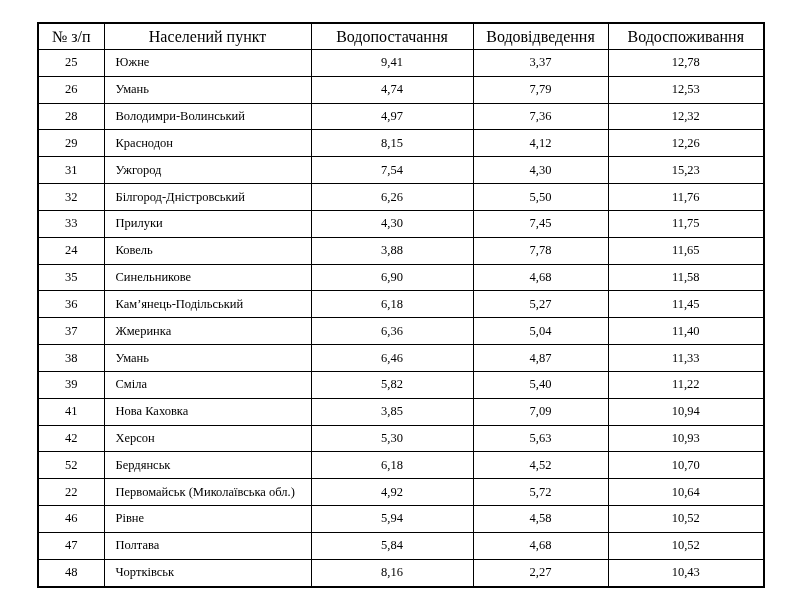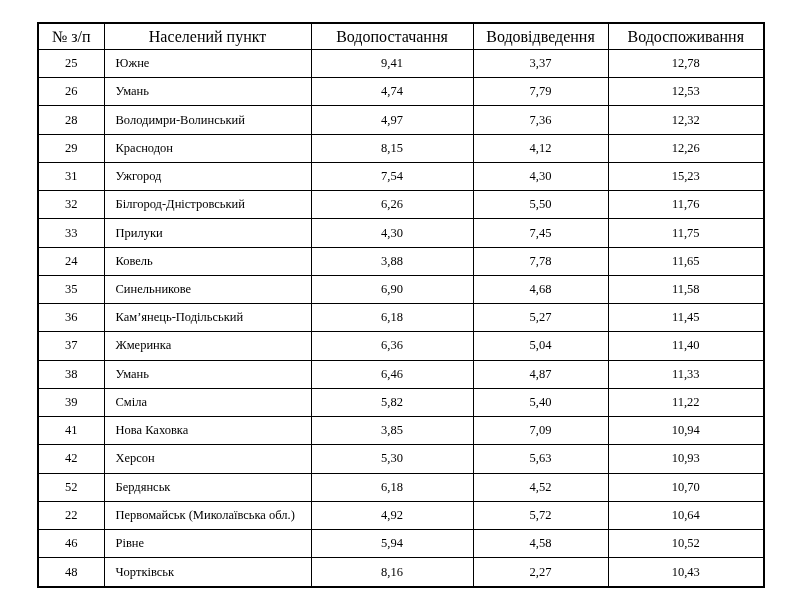--- a/index.html
+++ b/index.html
@@ -192,20 +192,27 @@
           <td class="num">10,64</td>
         </tr>
         <tr>
           <td class="num">46</td>
           <td class="name">Рівне</td>
           <td class="num">5,94</td>
           <td class="num">4,58</td>
           <td class="num">10,52</td>
         </tr>
         <tr>
+          <td class="num">47</td>
+          <td class="name">Полтава</td>
+          <td class="num">5,84</td>
+          <td class="num">4,68</td>
+          <td class="num">10,52</td>
+        </tr>
+        <tr>
           <td class="num">48</td>
           <td class="name">Чортківськ</td>
           <td class="num">8,16</td>
           <td class="num">2,27</td>
           <td class="num">10,43</td>
         </tr>
       </tbody>
   </table>
 </div>
 

